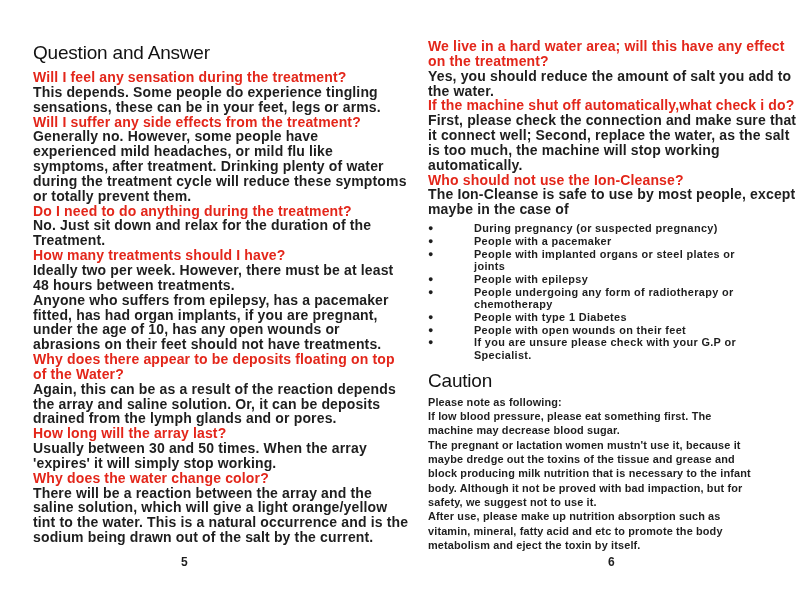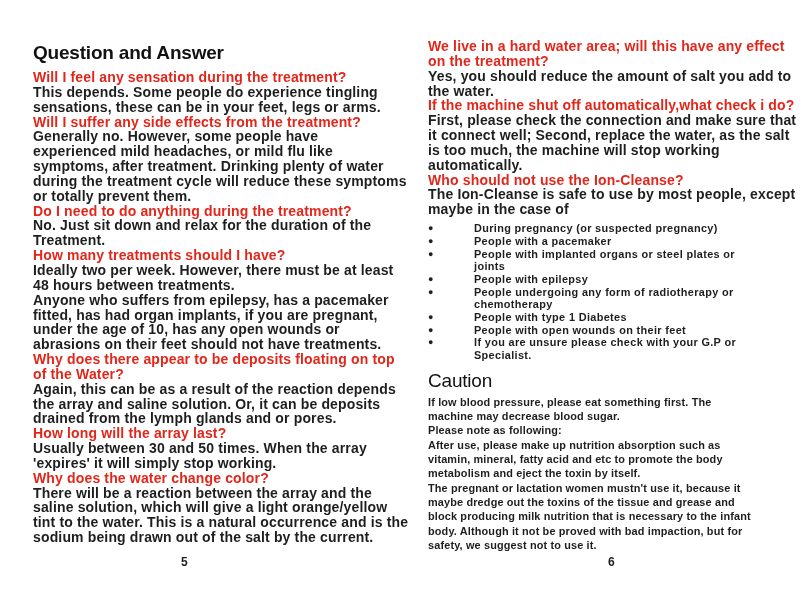--- a/index.html
+++ b/index.html
@@ -7,21 +7,21 @@
     position:relative; width:800px; height:590px; overflow:hidden;
     background:var(--page_bg,#ffffff);
     font-family:"Liberation Sans", sans-serif;
   }
   .col { position:absolute; }
   .col-left  { left:33px;  top:42px; width:372px; }
   .col-right { left:428px; top:39px; width:364px; }
 
   .doc-heading {
     margin:0 0 7px 0;
-    font-size:19px; font-weight:700; letter-spacing:-0.2px;
+    font-size:19px; font-weight:400; letter-spacing:-0.2px;
     color:var(--heading_black,#121212); line-height:21px;
   }
   .q, .a {
     margin:0; white-space:pre;
     font-size:14px; font-weight:700; line-height:14.85px;
     letter-spacing:0.15px;
   }
   .q { color:var(--question_red,#e3261a); }
   .a { color:var(--text_black,#1e1e1e); }
 
@@ -140,28 +140,28 @@
           <span class="bt">People with open wounds on their feet</span>
         </li>
       <li>
           <span class="dot">●</span>
           <span class="bt">If you are unsure please check with your G.P or
 Specialist.</span>
         </li>
     </ul>
 
     <h2 class="caution-heading">Caution</h2>
+    <p class="cp">Please note as following:</p>
     <p class="cp">If low blood pressure, please eat something first. The
 machine may decrease blood sugar.</p>
-    <p class="cp">Please note as following:</p>
-    <p class="cp">After use, please make up nutrition absorption such as
-vitamin, mineral, fatty acid and etc to promote the body
-metabolism and eject the toxin by itself.</p>
     <p class="cp">The pregnant or lactation women mustn't use it, because it
 maybe dredge out the toxins of the tissue and grease and
 block producing milk nutrition that is necessary to the infant
 body. Although it not be proved with bad impaction, but for
 safety, we suggest not to use it.</p>
+    <p class="cp">After use, please make up nutrition absorption such as
+vitamin, mineral, fatty acid and etc to promote the body
+metabolism and eject the toxin by itself.</p>
   </div>
 
   <div class="pageno pn-left">5</div>
   <div class="pageno pn-right">6</div>
 </div>
 
 </body></html>

